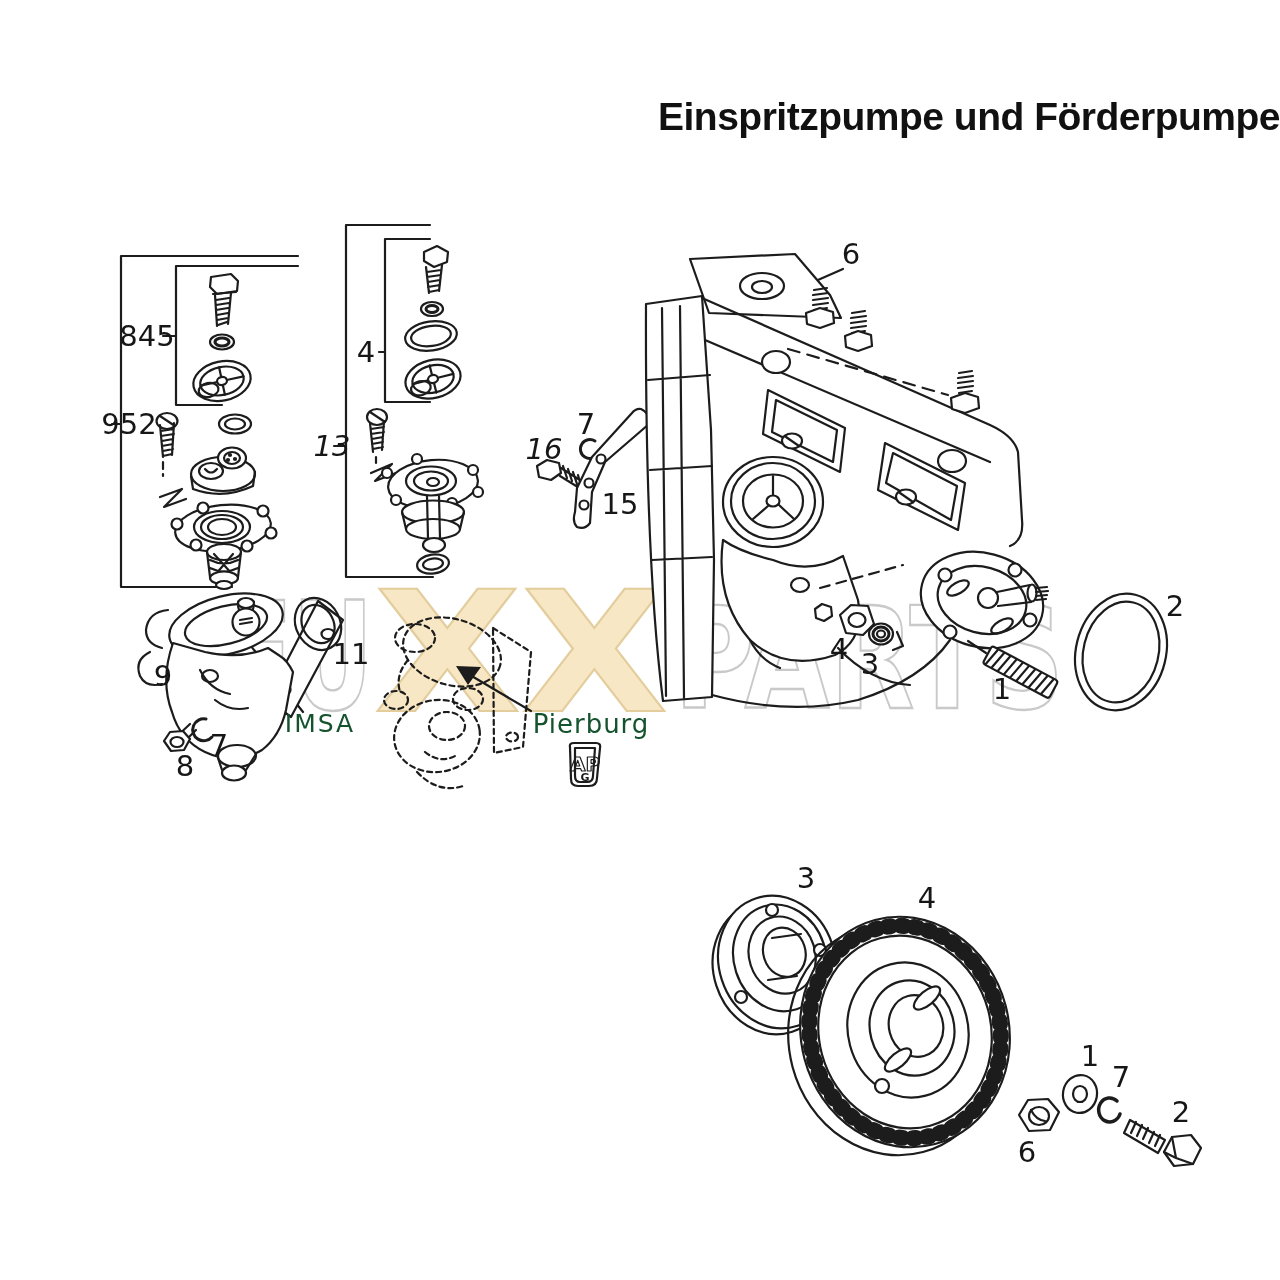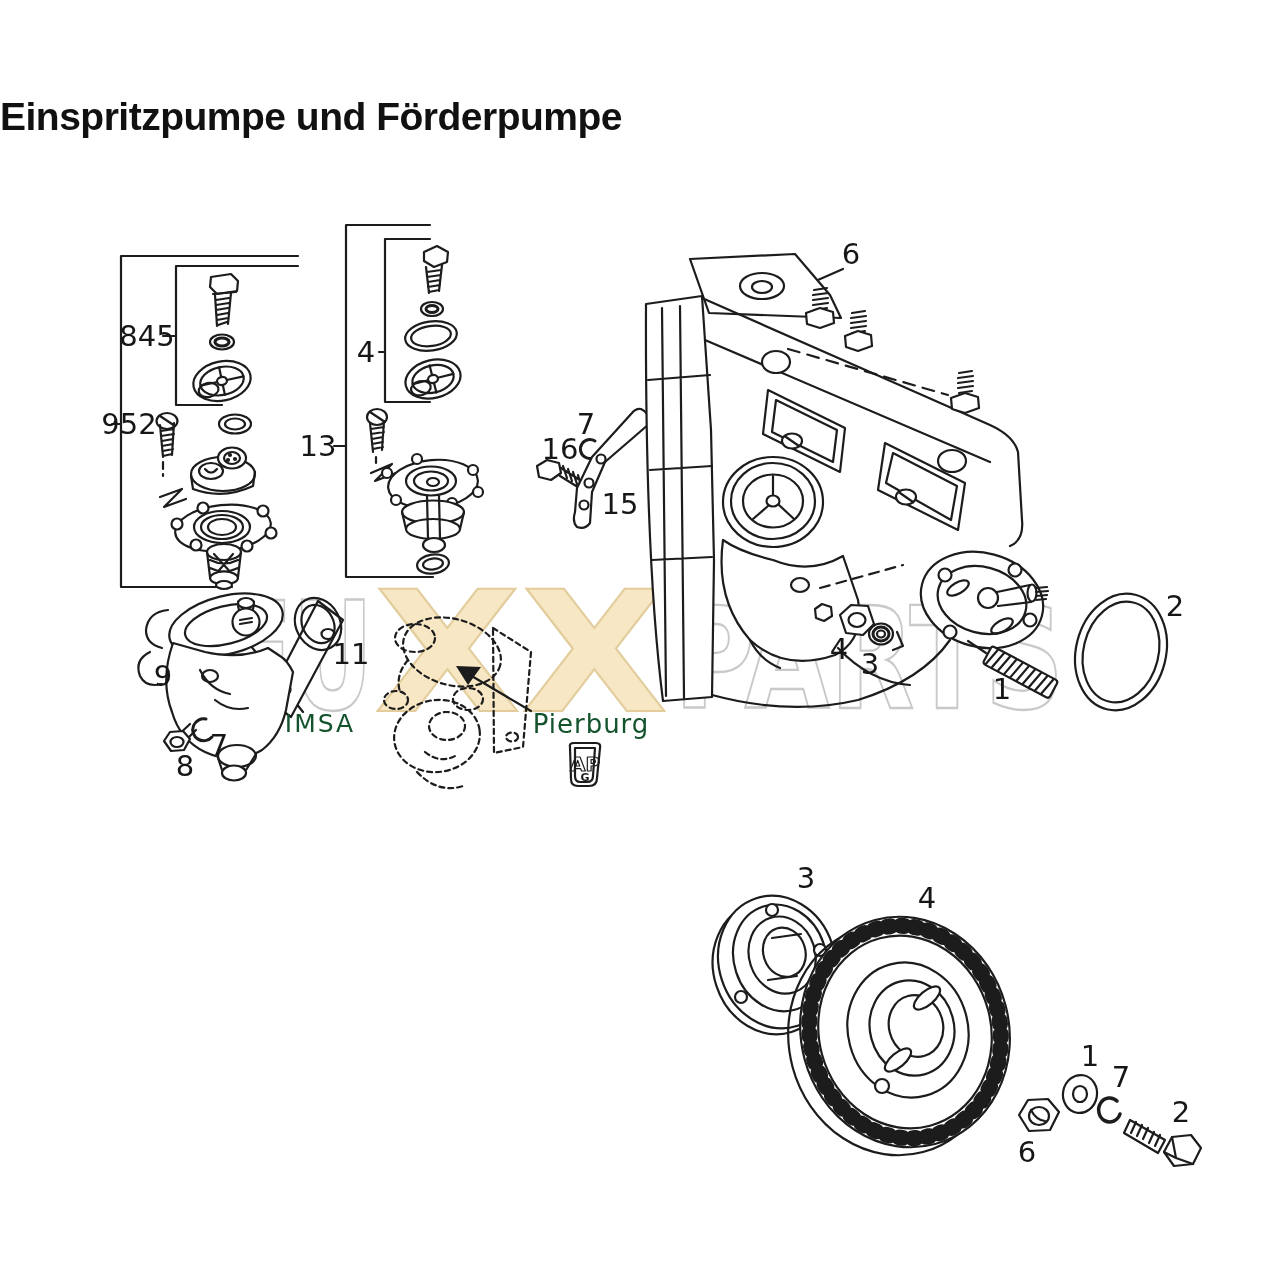--- a/index.html
+++ b/index.html
@@ -1,19 +1,19 @@
 <!DOCTYPE html>
 <html><head>
 <meta charset="utf-8">
 <style>
   html,body{margin:0;padding:0;background:#fff;}
   .stage{position:relative;width:1280px;height:1280px;background:#ffffff;overflow:hidden;
          font-family:"DejaVu Sans",sans-serif;}
   .layer{position:absolute;left:0;top:0;}
-  .title{position:absolute;top:95px;left:0;width:100%;text-align:left;
+  .title{position:absolute;top:95px;left:0;width:100%;text-align:right;
          font-family:"Liberation Sans",sans-serif;font-weight:bold;font-size:39px;
          letter-spacing:-0.5px;color:#111;}
   .callout{position:absolute;transform:translate(-50%,-50%);
            font-family:"DejaVu Sans",sans-serif;font-size:29px;color:#161616;
            white-space:nowrap;line-height:1;}
   .brand{position:absolute;transform:translate(-50%,-50%);color:#14532d;line-height:1;}
   .brand.imsa{font-size:25px;letter-spacing:2px;}
   .brand.pierburg{font-size:26px;letter-spacing:1px;}
 </style>
 </head>
@@ -325,23 +325,23 @@
     </g>
   </svg>
 
   <div class="title">Einspritzpumpe und Förderpumpe</div>
   <div class="brand imsa" style="left:320px;top:723px;">IMSA</div>
   <div class="brand pierburg" style="left:591px;top:724px;">Pierburg</div>
   <div class="layer" style="width:1280px;height:1280px;">
       <span class="callout" style="left: 147px; top: 336px;">845</span>
       <span class="callout" style="left: 109px; top: 424px; margin-left: 20px;">952</span>
       <span class="callout" style="left: 366px; top: 352px;">4</span>
-      <span class="callout" style="left: 318px; top: 446px;">13</span>
+      <span class="callout" style="left: 332px; top: 446px; font-style: italic;">13</span>
       <span class="callout" style="left: 851px; top: 254px;">6</span>
-      <span class="callout" style="left: 560px; top: 449px;">16</span>
+      <span class="callout" style="left: 544px; top: 449px; font-style: italic;">16</span>
       <span class="callout" style="left: 586px; top: 424px;">7</span>
       <span class="callout" style="left: 620px; top: 504px;">15</span>
       <span class="callout" style="left: 163px; top: 676px;">9</span>
       <span class="callout" style="left: 351px; top: 654px;">11</span>
       <span class="callout" style="left: 219px; top: 745px;">7</span>
       <span class="callout" style="left: 185px; top: 766px;">8</span>
       <span class="callout" style="left: 839px; top: 649px;">4</span>
       <span class="callout" style="left: 870px; top: 664px;">3</span>
       <span class="callout" style="left: 1002px; top: 689px;">1</span>
       <span class="callout" style="left: 1175px; top: 606px;">2</span>

